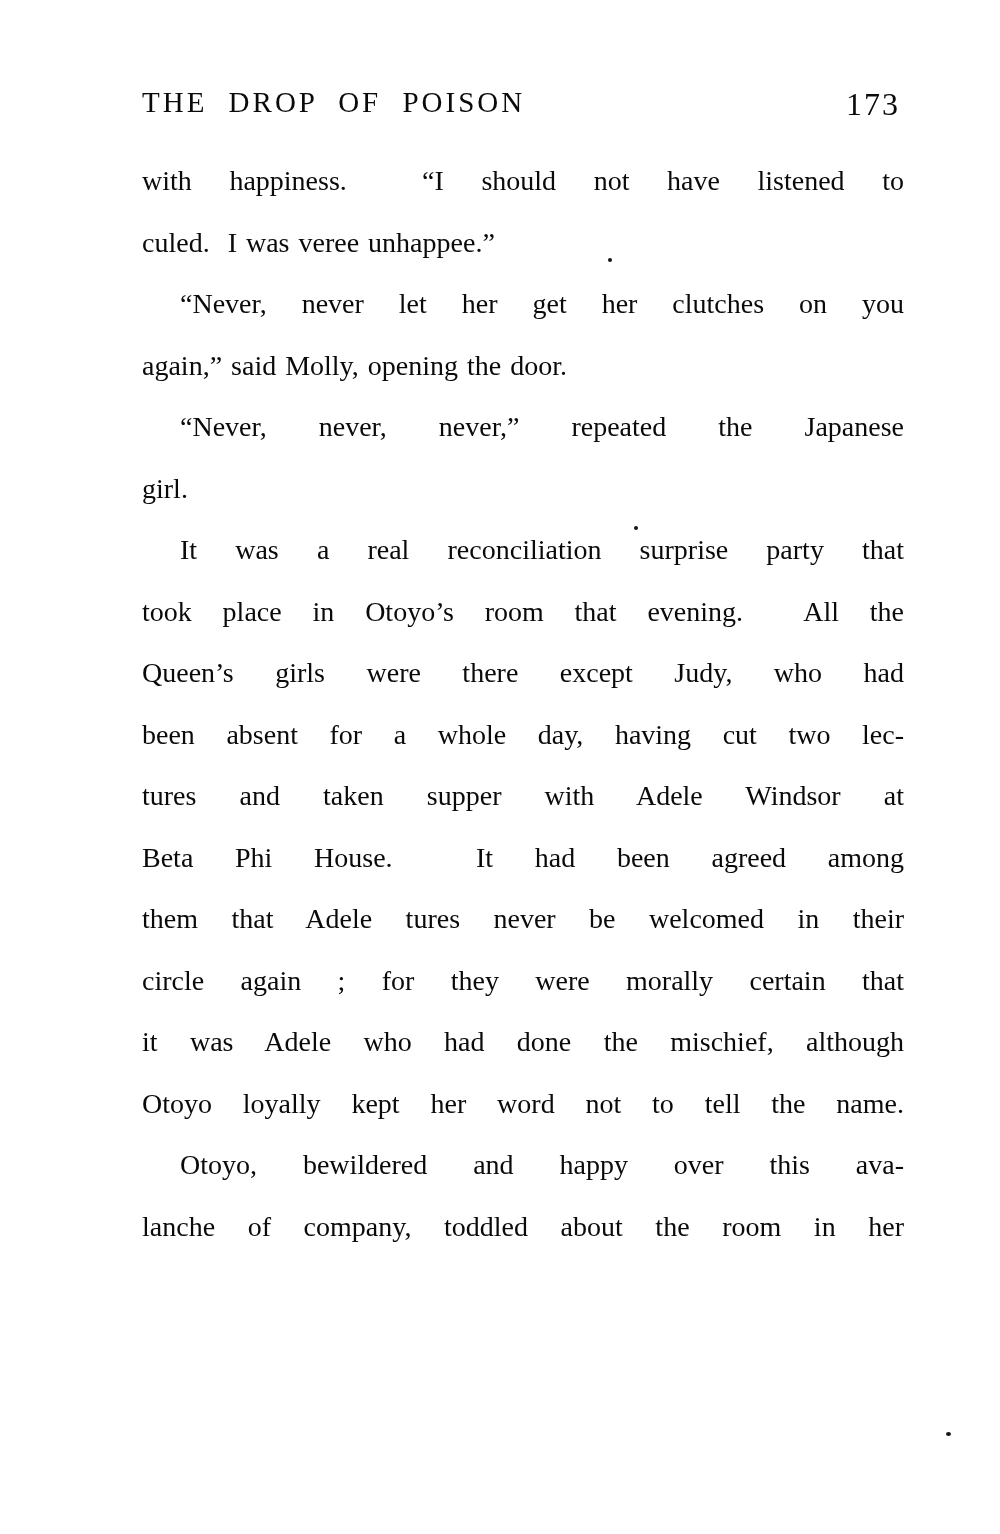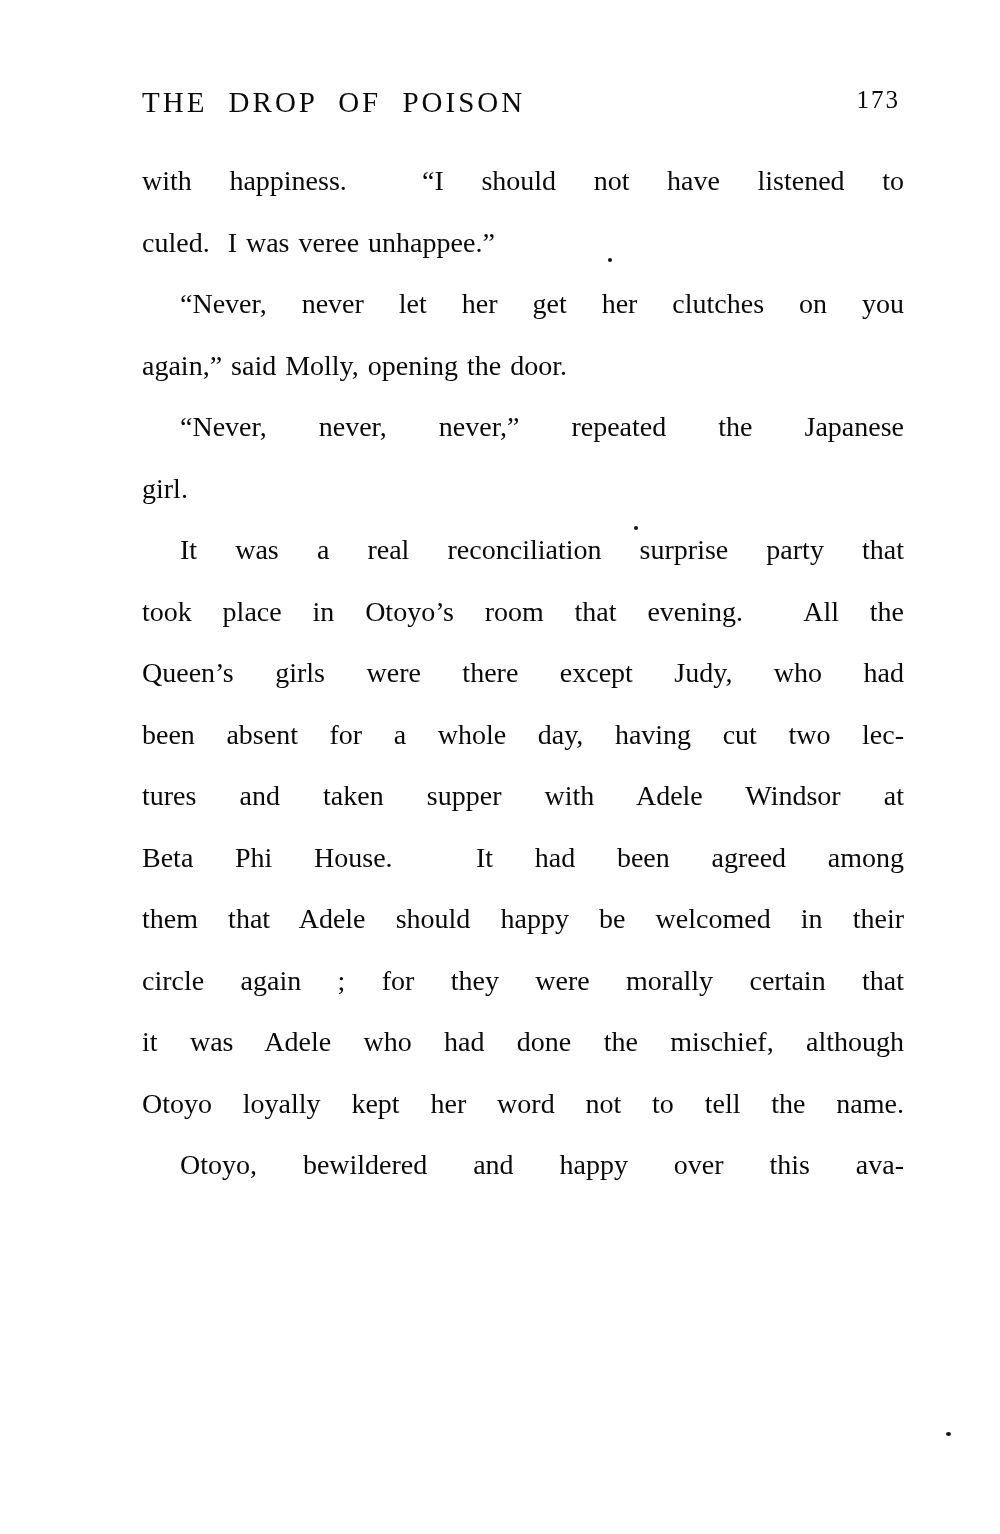--- a/index.html
+++ b/index.html
@@ -35,21 +35,21 @@
     font-size: 29px;
     letter-spacing: 3px;
     word-spacing: 11px;
     white-space: nowrap;
     font-weight: normal;
   }
   .page-number {
     position: absolute;
     right: 4px;
     top: 0;
-    font-size: 25px;
+    font-size: 32px;
     letter-spacing: 2px;
   }
   .body-text {
     position: absolute;
     top: 150px;
     left: 142px;
     width: 762px;
   }
   .line {
     font-size: 28px;
@@ -94,24 +94,25 @@
     <div class="line j ind">“Never, never let her get her clutches on you</div>
     <div class="line l">again,” said Molly, opening the door.</div>
     <div class="line j ind">“Never, never, never,” repeated the Japanese</div>
     <div class="line l">girl.</div>
     <div class="line j ind">It was a real reconciliation surprise party that</div>
     <div class="line j">took place in Otoyo’s room that evening.&nbsp; All the</div>
     <div class="line j">Queen’s girls were there except Judy, who had</div>
     <div class="line j">been absent for a whole day, having cut two lec-</div>
     <div class="line j">tures and taken supper with Adele Windsor at</div>
     <div class="line j">Beta Phi House.&nbsp; It had been agreed among</div>
-    <div class="line j">them that Adele should happy be welcomed in their</div>
+    <div class="line j">them that Adele tures never be welcomed in their</div>
     <div class="line j">circle again ; for they were morally certain that</div>
     <div class="line j">it was Adele who had done the mischief, although</div>
     <div class="line j">Otoyo loyally kept her word not to tell the name.</div>
     <div class="line j ind">Otoyo, bewildered and happy over this ava-</div>
+    <div class="line j">lanche of company, toddled about the room in her</div>
   </div>
 
   <div class="speck speck-1"></div>
   <div class="speck speck-2"></div>
   <div class="speck speck-3"></div>
 
 </div>
 
 </body></html>

